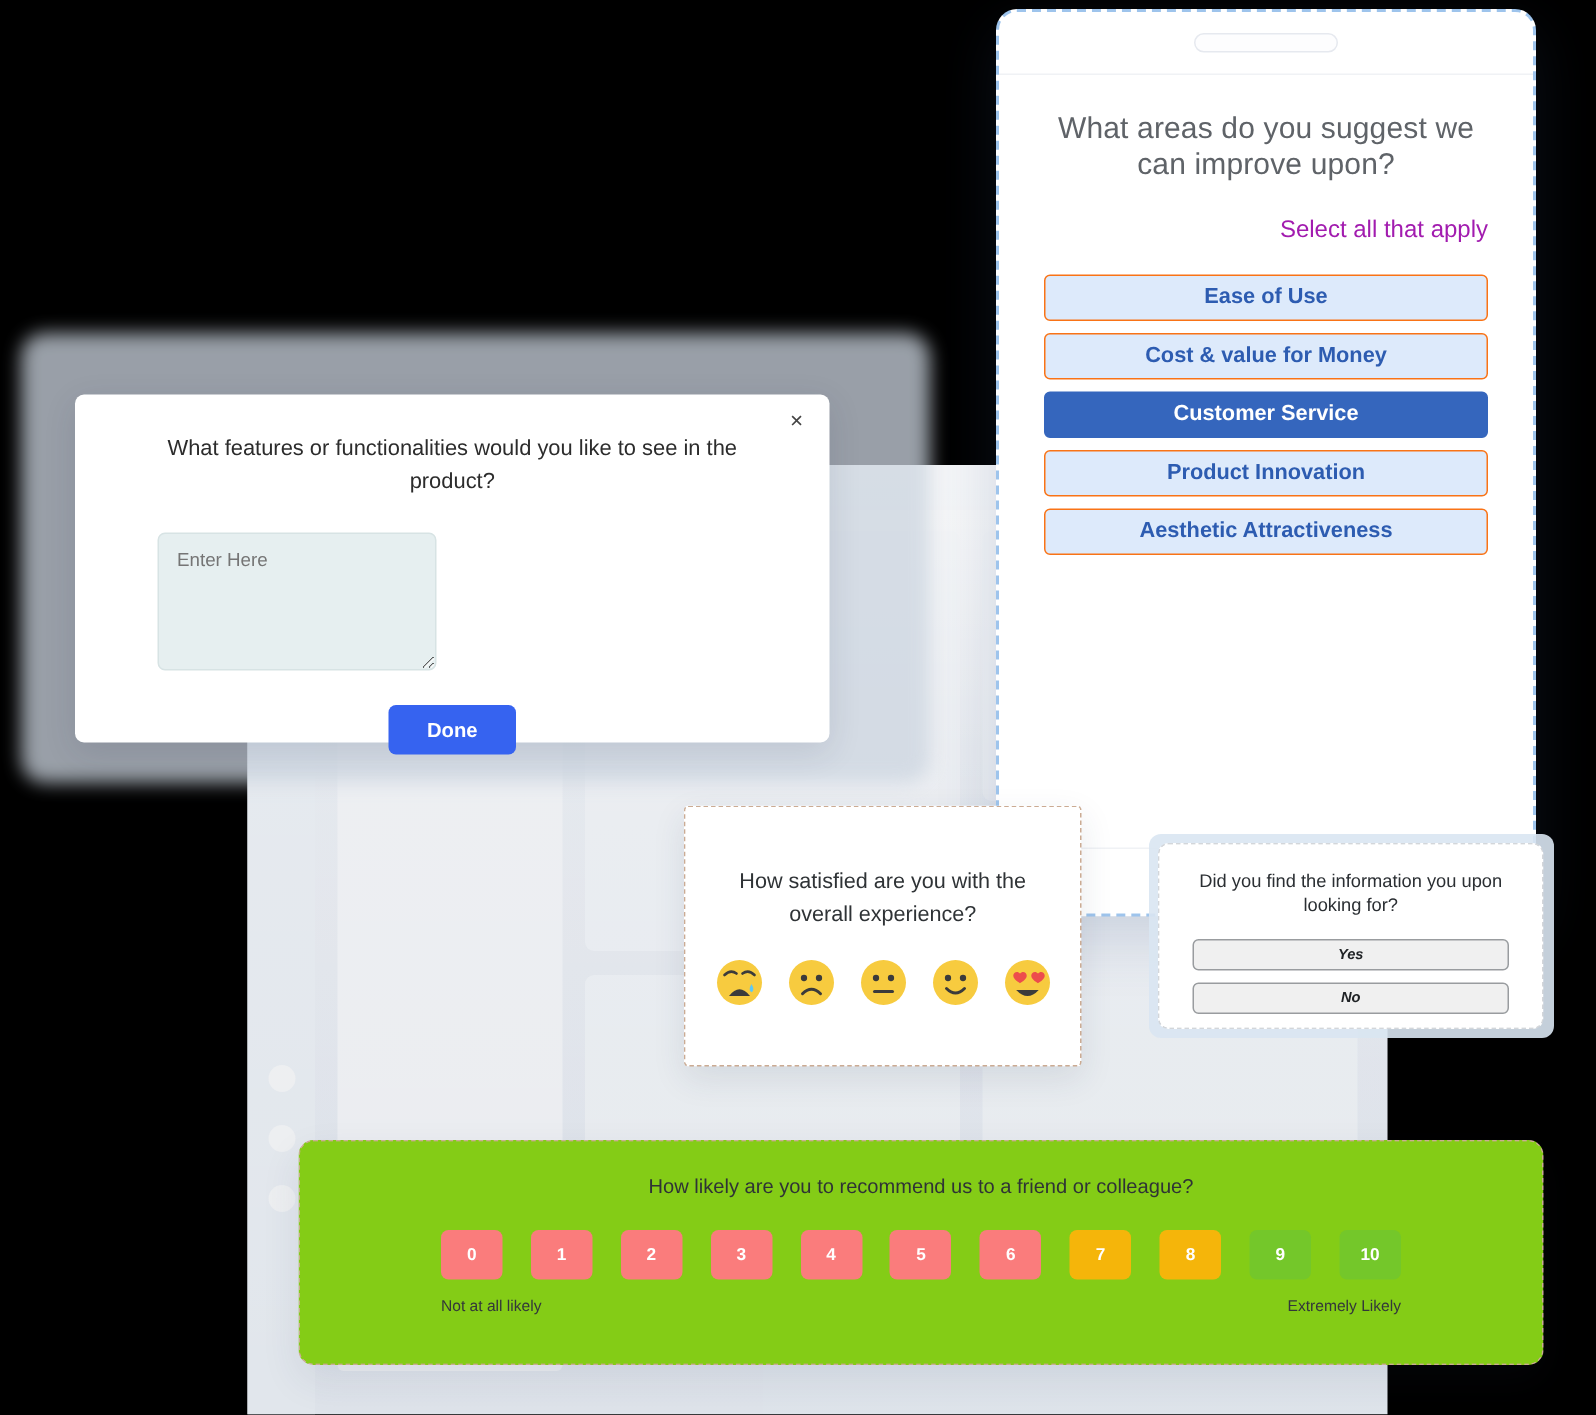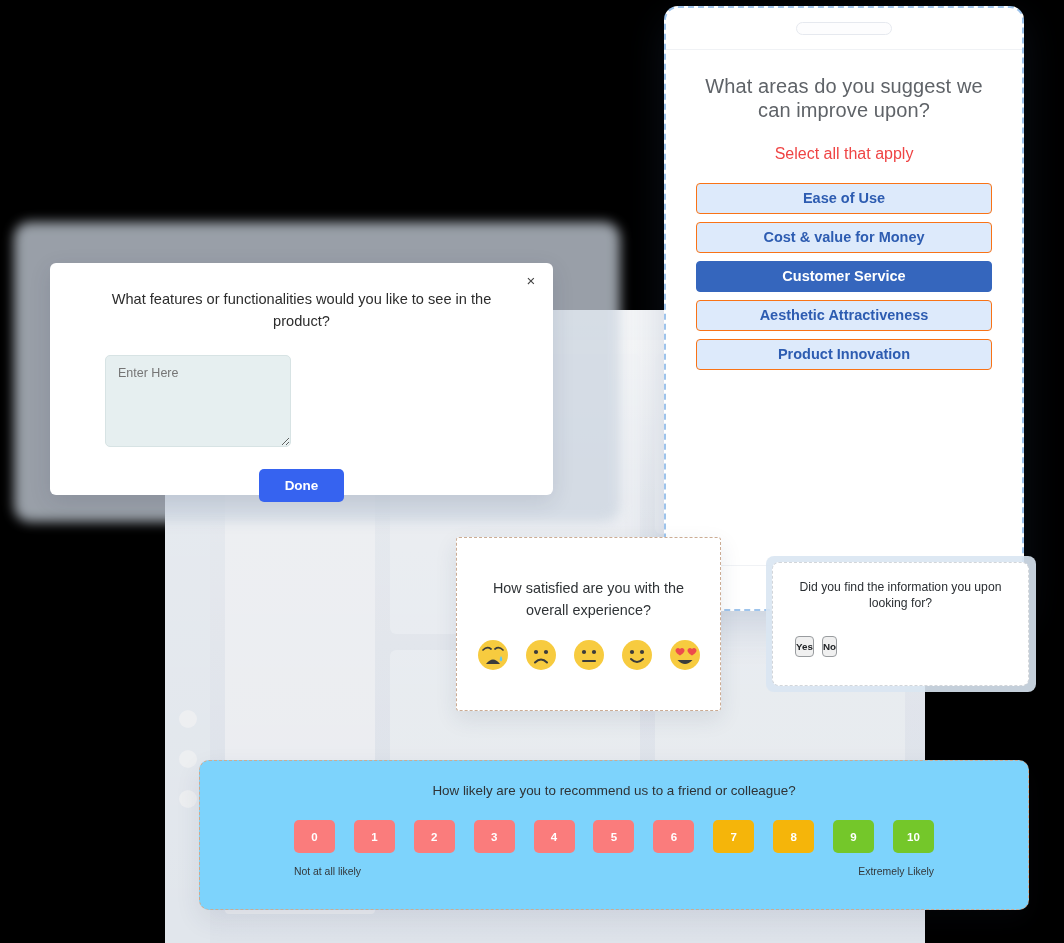--- a/index.html
+++ b/index.html
@@ -56,21 +56,21 @@
   .tablet-speaker {
     width:96px; height:13px; border-radius:7px;
     border:1px solid #e6e9ef; background:#fdfdfe;
   }
   .tablet-screen { padding:24px 30px 10px 30px; }
   .tablet-q {
     font-size:20px; line-height:1.22; color:#5f6368; text-align:center;
     font-weight:400; letter-spacing:.1px;
   }
   .tablet-sub {
-    margin-top:22px; font-size:16px; color:#ef4444; text-align:center; font-weight:400;
+    margin-top:22px; font-size:16px; color:#a21caf; text-align:right; font-weight:400;
   }
   .opts { margin-top:20px; display:flex; flex-direction:column; gap:8px; }
   .opt {
     height:31px; display:flex; align-items:center; justify-content:center;
     background:#ddeafb; border:1px solid #f97316; border-radius:4px;
     color:#2d5cb1; font-size:14.5px; font-weight:700;
   }
   .opt.selected { background:#3566bd; border-color:#3566bd; color:#ffffff; }
   .tablet-bottom {
     position:absolute; left:0; right:0; bottom:0; height:44px;
@@ -125,31 +125,31 @@
   .yn-backdrop {
     position:absolute; left:766px; top:556px; width:270px; height:136px;
     background:#d9e6f2; border-radius:8px; opacity:.9;
   }
   .yn-card {
     position:absolute; left:772px; top:562px; width:257px; height:124px;
     background:#fff; border:1px dashed #d3d6da; border-radius:7px;
     padding:16px 22px 0 22px;
   }
   .yn-q { font-size:12.2px; line-height:1.35; color:#2b2f33; text-align:center; }
-  .yn-btns { margin-top:24px; display:flex; flex-direction:row; gap:8px; }
+  .yn-btns { margin-top:14px; display:flex; flex-direction:column; gap:8px;font-style:italic; }
   .yn-btn {
     height:21px; display:flex; align-items:center; justify-content:center;
     background:#f0f0f0; border:1px solid #999c9f; border-radius:4px;
     font-size:9.8px; color:#202326; font-weight:600; cursor:pointer;
   }
 
   
   .nps-card {
     position:absolute; left:199px; top:760px; width:830px; height:150px;
-    background:#7dd3fc; border:1px dashed #cbab93; border-radius:10px;
+    background:#84cc16; border:1px dashed #cbab93; border-radius:10px;
     box-shadow:0 10px 26px rgba(40,60,90,.09);
   }
   .nps-q {
     margin-top:22px; text-align:center; font-size:13.4px; color:#2f3336;
   }
   .nps-row {
     margin:22px auto 0 auto; width:640px;
     display:flex; justify-content:space-between;
   }
   .nps-btn {
@@ -196,24 +196,24 @@
           <div class="opt">
             <span>Ease of Use</span>
           </div>
           <div class="opt">
             <span>Cost &amp; value for Money</span>
           </div>
           <div class="opt selected">
             <span>Customer Service</span>
           </div>
           <div class="opt">
+            <span>Product Innovation</span>
+          </div>
+          <div class="opt">
             <span>Aesthetic Attractiveness</span>
-          </div>
-          <div class="opt">
-            <span>Product Innovation</span>
           </div>
         </div>
     </div>
     <div class="tablet-bottom">
       <div class="home-btn"></div>
     </div>
   </div>
 
   <div class="modal-backdrop"></div>
   <div class="modal">

